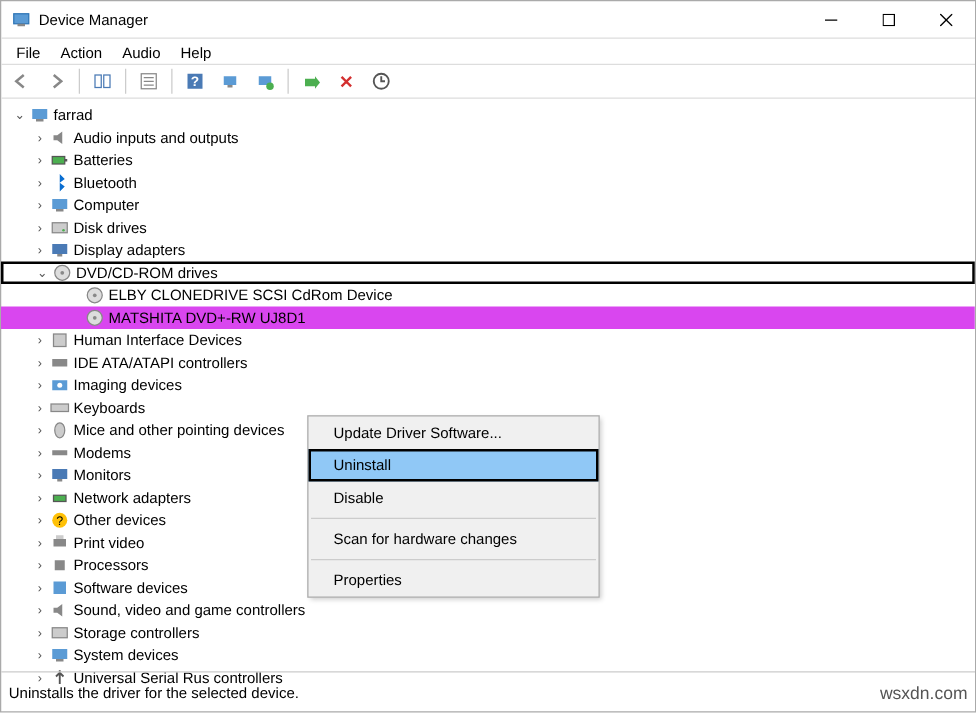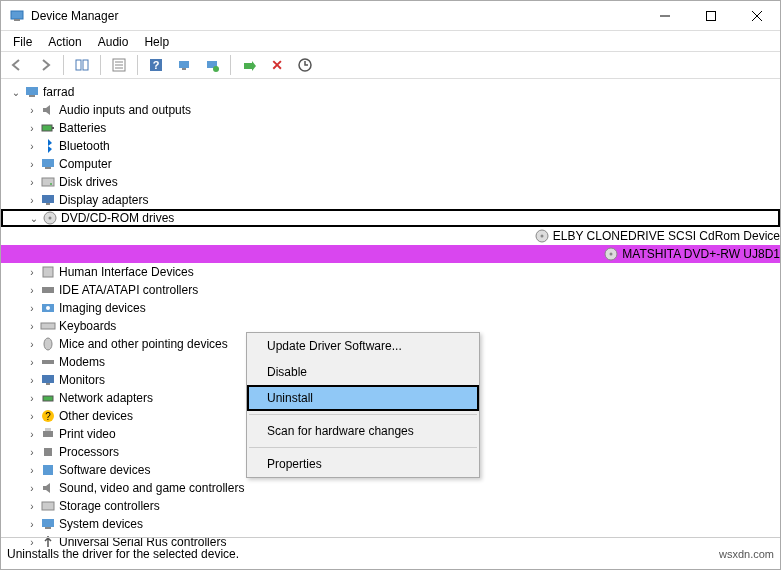--- a/index.html
+++ b/index.html
@@ -20,37 +20,37 @@
     .toolbar { height: 28px; display: flex; align-items: center; padding: 0 4px; border-top: 1px solid #ddd; border-bottom: 1px solid #ddd; gap: 4px; }
     .tb-btn { width: 24px; height: 24px; display: flex; align-items: center; justify-content: center; cursor: pointer; font-size: 14px; }
     .tb-sep { width: 1px; height: 20px; background: #ccc; margin: 0 2px; }
     
     
     .tree-container { height: 468px; overflow-y: auto; padding: 4px 0; position: relative; }
     .tree-row { display: flex; align-items: center; height: 18px; padding-left: 8px; font-size: 12px; cursor: pointer; white-space: nowrap; position: relative; }
     .tree-row.selected { background: #d946ef; }
     .tree-row.level0 { padding-left: 8px; }
     .tree-row.level1 { padding-left: 24px; }
-    .tree-row.level2 { padding-left: 52px; justify-content: flex-end; }
+    .tree-row.level2 { padding-left: 52px; }
     .chevron { width: 14px; height: 14px; display: flex; align-items: center; justify-content: center; font-size: 10px; color: #555; }
     .node-icon { width: 18px; height: 16px; margin-right: 2px; display: flex; align-items: center; justify-content: center; }
     .node-icon svg { width: 16px; height: 16px; }
     .highlight-box { border: 2px solid #000; }
     
     
     .context-menu { position: absolute; left: 245px; top: 253px; width: 234px; background: #f0f0f0; border: 1px solid #aaa; box-shadow: 2px 2px 4px rgba(0,0,0,0.2); z-index: 100; }
     .ctx-item { padding: 6px 20px; font-size: 12px; cursor: pointer; }
     .ctx-item.highlighted { background: #90c8f6; border: 2px solid #000; padding: 4px 18px; }
     .ctx-sep { height: 1px; background: #ccc; margin: 3px 2px; }
     .ctx-item.bold { font-weight: normal; }
     
     
     .statusbar { position: absolute; bottom: 0; left: 0; right: 0; height: 32px; border-top: 1px solid #ccc; display: flex; align-items: center; padding: 0 6px; font-size: 12px; }
     .statusbar .spacer { flex: 1; }
-    .watermark { font-size: 11px; color: #555; }
+    .watermark { font-size: 14px; color: #555; }
     
     
     .tree-container::-webkit-scrollbar { width: 17px; }
     .tree-container::-webkit-scrollbar-track { background: #f0f0f0; }
     .tree-container::-webkit-scrollbar-thumb { background: #cdcdcd; }
     .tree-container::-webkit-scrollbar-button { background: #f0f0f0; height: 17px; }
   </style>
 </head>
 <body>
 
@@ -397,22 +397,22 @@
           <svg viewBox="0 0 16 16">
             <path d="M8 2v12M8 4l-3 3M8 4l3 3" stroke="#555" stroke-width="1.5" fill="none"></path>
           </svg>
         </span>
         <span>Universal Serial Rus controllers</span>
       </div>
     </div>
 
   <div class="context-menu">
     <div class="ctx-item">Update Driver Software...</div>
+    <div class="ctx-item highlighted">Uninstall</div>
     <div class="ctx-item">Disable</div>
-    <div class="ctx-item highlighted">Uninstall</div>
     <div class="ctx-sep"></div>
     <div class="ctx-item">Scan for hardware changes</div>
     <div class="ctx-sep"></div>
     <div class="ctx-item bold">Properties</div>
   </div>
 </div>
 
 <div class="statusbar">
   <span>Uninstalls the driver for the selected device.</span>
   <span class="spacer"></span>

